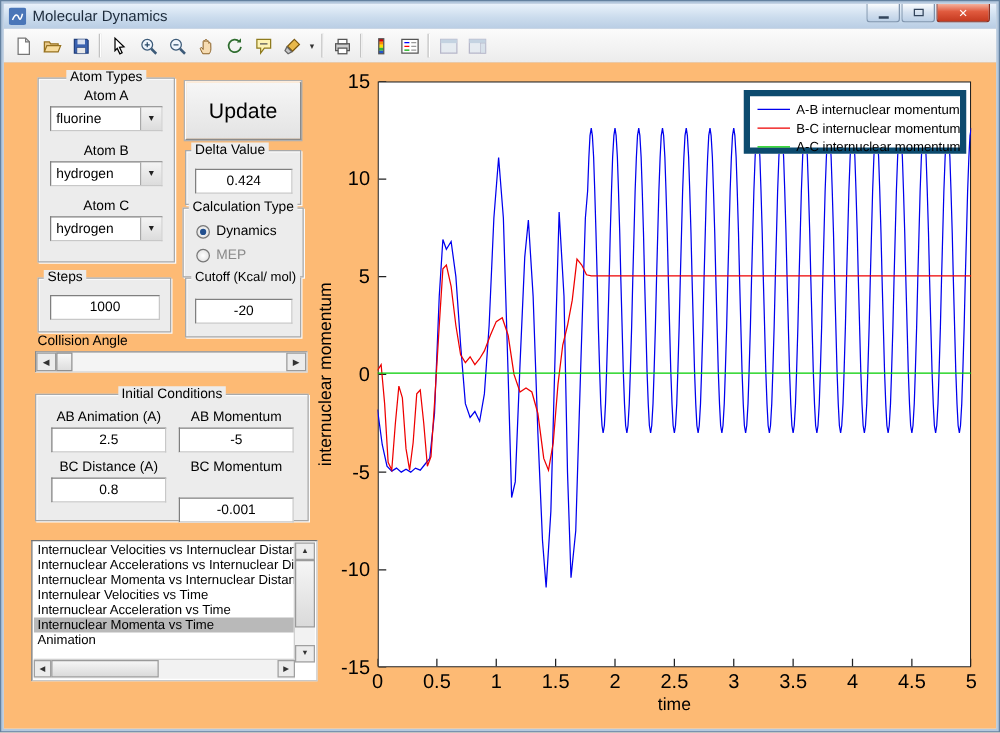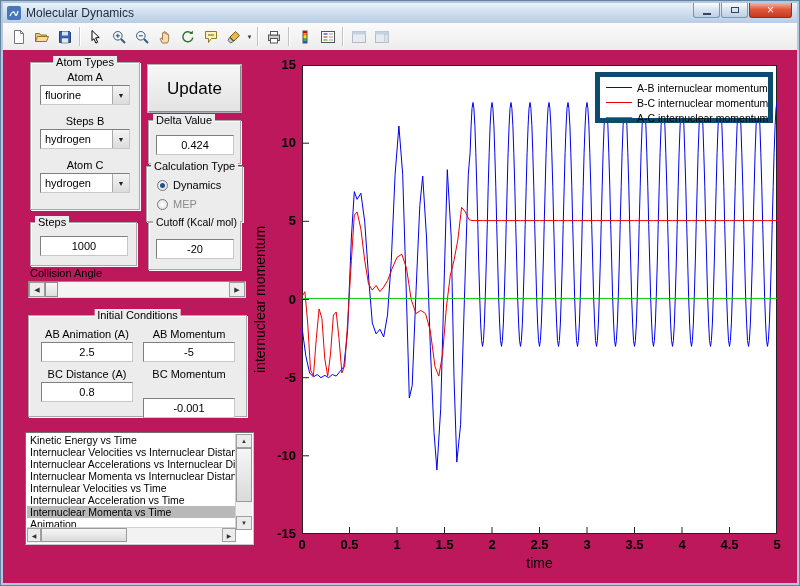--- a/index.html
+++ b/index.html
@@ -21,21 +21,21 @@
   .glyph-max{width:8px;height:6px;border:1px solid #33455c;box-sizing:border-box;}
   
   .toolbar{position:absolute;top:20px;left:0;right:0;height:27px;
     background:linear-gradient(#fbfbfb,#ececec);border-bottom:1px solid #c6c6c6;
     display:flex;align-items:center;padding-left:4px;}
   .tb-btn{width:23px;height:23px;display:flex;align-items:center;justify-content:center;flex:0 0 auto;}
   .tb-dd{width:9px;height:23px;display:flex;align-items:center;justify-content:center;font-size:7px;color:#333;flex:0 0 auto;}
   .tb-sep{width:1px;height:19px;background:#c2c2c2;border-right:1px solid #fff;margin:0 3px;flex:0 0 auto;}
   .tb-dim{opacity:.55;}
   
-  .client{position:absolute;top:47px;left:0;right:0;bottom:0;background:#be185d;}
+  .client{position:absolute;top:47px;left:0;right:0;bottom:0;background:#fdba74;}
   
   .panel{position:absolute;box-sizing:border-box;border:1px solid #a9a9a9;
     box-shadow:inset 1px 1px 0 #fbfbfb, 1px 1px 0 #fbfbfb;background:#ececec;}
   .panel-title{position:absolute;top:-7px;background:#ececec;padding:0 3px;font-size:11px;white-space:nowrap;}
   .pt-left{left:4px;} .pt-center{left:50%;transform:translateX(-50%);}
   .fig-label{position:absolute;font-size:11px;white-space:nowrap;}
   
   .edit{position:absolute;box-sizing:border-box;background:#fff;border:1px solid;border-color:#7f7f7f #c8c8c8 #c8c8c8 #7f7f7f;
     font-family:"Liberation Sans",sans-serif;font-size:11px;text-align:center;padding:0 2px;outline:none;}
   
@@ -67,21 +67,21 @@
   .vscroll{position:absolute;right:1px;top:1px;width:16px;height:96px;background:#f2f2f2;border-left:1px solid #d0d0d0;}
   .hscroll{position:absolute;left:1px;bottom:1px;height:15px;right:17px;background:#f2f2f2;border-top:1px solid #d0d0d0;}
   .sc-btn{position:absolute;background:#ececec;border:1px solid #a0a0a0;box-sizing:border-box;
     display:flex;align-items:center;justify-content:center;font-size:6px;color:#333;}
   .sc-thumb{position:absolute;background:linear-gradient(#f6f6f6,#dadada);border:1px solid #9a9a9a;box-sizing:border-box;}
   
   .axes-wrap{position:absolute;left:299px;top:15px;width:475px;height:469px;}
   .ylabel{position:absolute;left:-50px;top:0;height:469px;width:16px;writing-mode:vertical-rl;transform:rotate(180deg);
     text-align:center;font-size:14px;color:#000;}
   .xlabel{position:absolute;top:490px;left:0;width:475px;text-align:center;font-size:14px;}
-  .tick-label{position:absolute;font-size:13px;color:#000;font-weight:bold;}
+  .tick-label{position:absolute;font-size:16px;color:#000;}
   .x-tick{width:40px;text-align:center;top:472px;}
   .y-tick{width:40px;text-align:right;left:-46px;}
   
   .legend{position:absolute;right:4px;top:7px;width:178px;height:51px;background:#fff;border:5px solid #0c4a6e;box-sizing:border-box;padding-top:3px;}
   .legend-row{display:flex;align-items:center;height:15px;}
   .legend-line{width:26px;height:0;border-top:1.6px solid #000;margin:0 5px 0 6px;flex:0 0 auto;}
   .legend-text{font-size:10.5px;white-space:nowrap;}
 </style>
 </head>
 <body>
@@ -219,21 +219,21 @@
 
   <div class="client">
 
     <div class="panel" style="left:27px;top:12px;width:110px;height:148px;">
       <span class="panel-title pt-center">Atom Types</span>
       <span class="fig-label" style="left:0;right:0;top:8px;text-align:center;">Atom A</span>
       <div class="dropdown" style="left:9px;top:22px;width:90px;">
         <span class="dd-value">fluorine</span>
         <span class="dd-btn">▼</span>
       </div>
-      <span class="fig-label" style="left:0;right:0;top:52px;text-align:center;">Steps B</span>
+      <span class="fig-label" style="left:0;right:0;top:52px;text-align:center;">Atom B</span>
       <div class="dropdown" style="left:9px;top:66px;width:90px;">
         <span class="dd-value">hydrogen</span>
         <span class="dd-btn">▼</span>
       </div>
       <span class="fig-label" style="left:0;right:0;top:96px;text-align:center;">Atom C</span>
       <div class="dropdown" style="left:9px;top:110px;width:90px;">
         <span class="dd-value">hydrogen</span>
         <span class="dd-btn">▼</span>
       </div>
     </div>
@@ -285,21 +285,20 @@
       <input class="edit" style="left: 12px; top: 26px; width: 92px; height: 20px;" readonly="" value="2.5">
       <input class="edit" style="left: 114px; top: 26px; width: 92px; height: 20px;" readonly="" value="-5">
       <span class="fig-label" style="left:10px;top:52px;width:96px;text-align:center;">BC Distance (A)</span>
       <span class="fig-label" style="left:112px;top:52px;width:96px;text-align:center;">BC Momentum</span>
       <input class="edit" style="left: 12px; top: 66px; width: 92px; height: 20px;" readonly="" value="0.8">
       <input class="edit" style="left: 114px; top: 66px; width: 92px; height: 20px; margin-top: 16px;" readonly="" value="-0.001">
     </div>
 
     <div class="listbox" style="left:22px;top:382px;width:229px;height:113px;">
       <div class="list-items" id="listbox-items">
-          <div class="list-item">Kinetic Energy vs Time</div>
           <div class="list-item">Internuclear Velocities vs Internuclear Distance</div>
           <div class="list-item">Internuclear Accelerations vs Internuclear Distance</div>
           <div class="list-item">Internuclear Momenta vs Internuclear Distance</div>
           <div class="list-item">Internulear Velocities vs Time</div>
           <div class="list-item">Internuclear Acceleration vs Time</div>
           <div class="list-item selected">Internuclear Momenta vs Time</div>
           <div class="list-item">Animation</div>
         </div>
       <div class="vscroll">
         <div class="sc-btn" style="left:0;top:0;width:16px;height:14px;">

